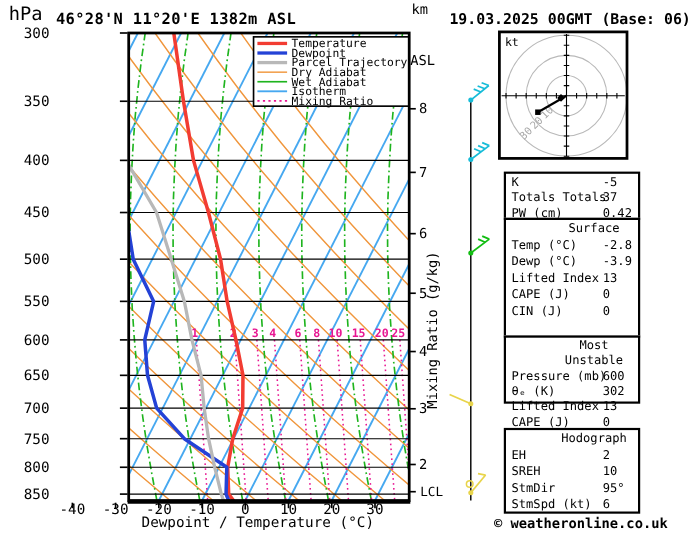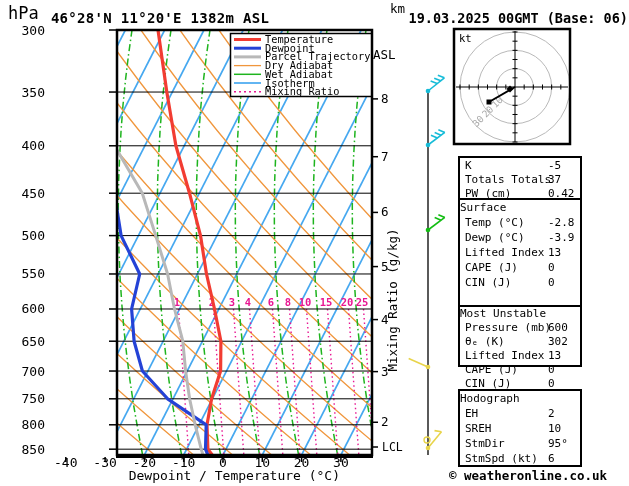--- a/index.html
+++ b/index.html
@@ -2,32 +2,32 @@
 <html><head>
 <meta charset="utf-8">
 <style>
   html,body{margin:0;padding:0;background:#fff;}
   #stage{position:relative;width:629px;height:486px;background:#fff;overflow:hidden;
          font-family:"DejaVu Sans Mono","DejaVu Sans",monospace;color:#000;}
   #svgwrap{position:absolute;left:0;top:0;width:629px;height:486px;}
   .lbl{position:absolute;white-space:pre;}
   #hpa-unit{left:8px;top:3px;font-size:17px;}
   #title{left:40px;top:10px;width:240px;text-align:center;font-size:14px;font-weight:bold;letter-spacing:.3px;}
-  #km-unit{left:374px;top:1px;font-size:12.5px;margin-left:16px;}
+  #km-unit{left:374px;top:1px;font-size:12.5px;}
   #asl-unit{left:373px;top:14px;font-size:12.5px;margin-top:33px;}
   #datehdr{left:388px;top:10px;width:240px;text-align:right;font-size:13.5px;font-weight:bold;}
   #xlabel{left:90px;top:468px;width:250px;text-align:right;font-size:13px;}
   #credit{left:449px;top:468px;width:180px;font-size:12.5px;font-weight:bold;}
   .tbox{position:absolute;left:458px;width:124px;border:2px solid #000;background:#fff;
         font-size:11px;line-height:14px;box-sizing:border-box;}
   #boxA{top:156px;height:44px;padding-top:1px;}
   #boxB{top:198px;height:109px;line-height:15px;}
   #boxC{top:305px;height:62px;line-height:14px;}
   #boxD{top:389px;height:78px;line-height:15px;}
-  .thead{text-align:left;}
+  .thead{text-align:center;padding-left:40px;}
   .trow{position:relative;padding-left:5px;}
   .tval{position:absolute;left:88px;top:0;}
 </style>
 </head>
 <body>
 
 <div id="stage">
   <div id="svgwrap">
     <svg id="svg" width="629" height="486" viewBox="0 0 629 486">
         <defs>

